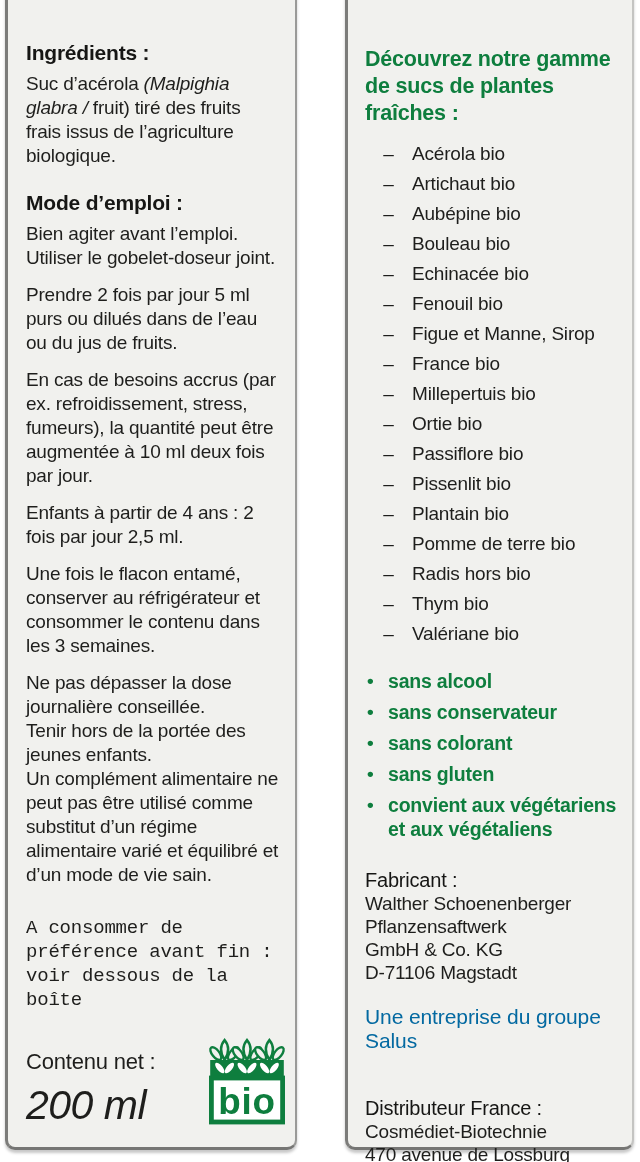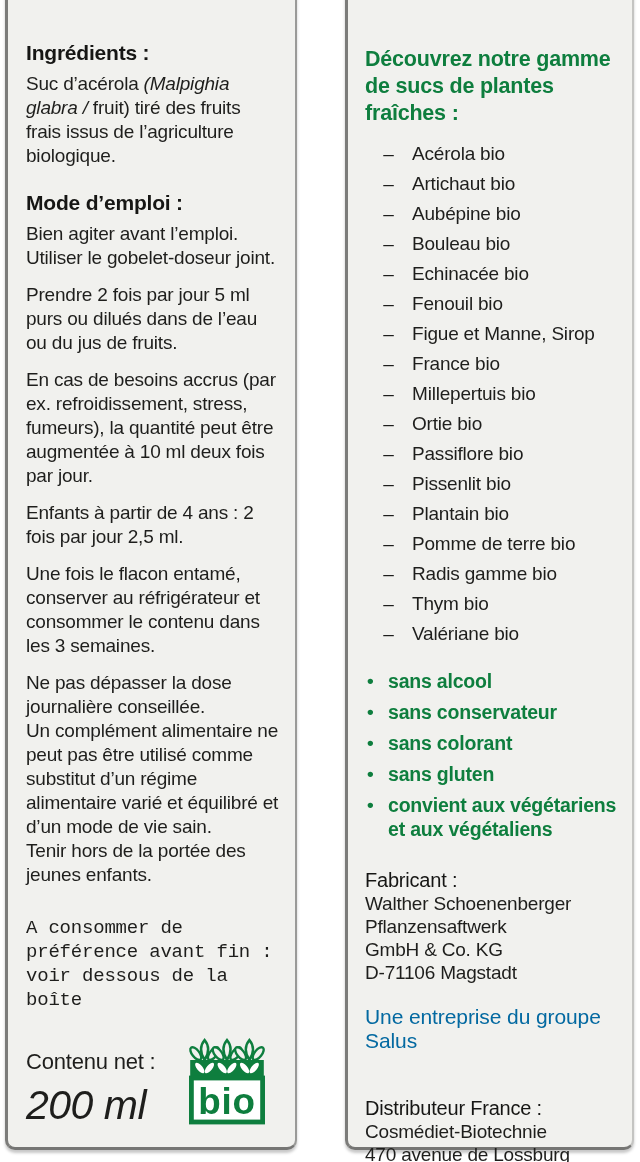--- a/index.html
+++ b/index.html
@@ -32,21 +32,21 @@
     font-size:21px; line-height:25px; font-weight:bold;
     margin:0 0 7px 0; color:#161614; letter-spacing:-0.2px;
   }
   .panel-left p{
     font-size:19px; line-height:24px; margin:0 0 13px 0; letter-spacing:-0.2px;
   }
   .panel-left p.tight{ margin:0; }
   .panel-left .section-gap{ margin-top:22px; }
   .panel-left .bestbefore{ margin-top:29px;font-family:Liberation Mono, monospace; }
   .bottom-row{
-    position:absolute; left:18px; right:28px; bottom:22px;
+    position:absolute; left:18px; right:8px; bottom:22px;
     display:flex; justify-content:space-between; align-items:flex-end;
   }
   .net-label{ font-size:22px; letter-spacing:-0.2px; margin-bottom:10px; }
   .net-value{ font-size:41px; letter-spacing:-0.5px; line-height:40px;font-style:italic; }
   .bio-seal{ width:80px; height:90px; display:block; }
 
   
   h2.green-heading{
     font-size:21.5px; line-height:27px; font-weight:bold;
     color:#0e7e3e; margin:0 0 15px 0; letter-spacing:-0.2px;
@@ -92,22 +92,22 @@
   <p>Bien agiter avant l’emploi. Utiliser le gobelet-doseur joint.</p>
       <p>Prendre 2 fois par jour 5 ml purs ou dilués dans de l’eau ou du jus de fruits.</p>
       <p>En cas de besoins accrus (par ex. refroidissement, stress, fumeurs), la quantité peut être augmentée à 10 ml deux fois par jour.</p>
       <p>Enfants à partir de 4 ans : 2 fois par jour 2,5 ml.</p>
       <p>Une fois le flacon entamé, conserver au réfrigérateur et consommer le contenu dans les 3 semaines.</p>
     </div>
 
   <div class="section-gap" style="margin-top:0">
 
   <p class="tight">Ne pas dépasser la dose journalière conseillée.</p>
+      <p class="tight">Tenir hors de la portée des jeunes enfants.</p>
       <p class="tight">Un complément alimentaire ne peut pas être utilisé comme substitut d’un régime alimentaire varié et équilibré et d’un mode de vie sain.</p>
-      <p class="tight">Tenir hors de la portée des jeunes enfants.</p>
     </div>
 
   <p class="bestbefore">A consommer de préférence avant fin : voir dessous de la boîte</p>
 
   <div class="bottom-row">
     <div>
       <div class="net-label">Contenu net :</div>
       <div class="net-value">200 ml</div>
     </div>
     <svg class="bio-seal" viewBox="0 0 100 112" xmlns="http://www.w3.org/2000/svg">
@@ -210,21 +210,21 @@
         <span class="product-text">Plantain bio</span>
       </li>
 
       <li class="product-item">
         <span class="dash">–</span>
         <span class="product-text">Pomme de terre bio</span>
       </li>
 
       <li class="product-item">
         <span class="dash">–</span>
-        <span class="product-text">Radis gamme bio</span>
+        <span class="product-text">Radis hors bio</span>
       </li>
 
       <li class="product-item">
         <span class="dash">–</span>
         <span class="product-text">Thym bio</span>
       </li>
 
       <li class="product-item">
         <span class="dash">–</span>
         <span class="product-text">Valériane bio</span>

